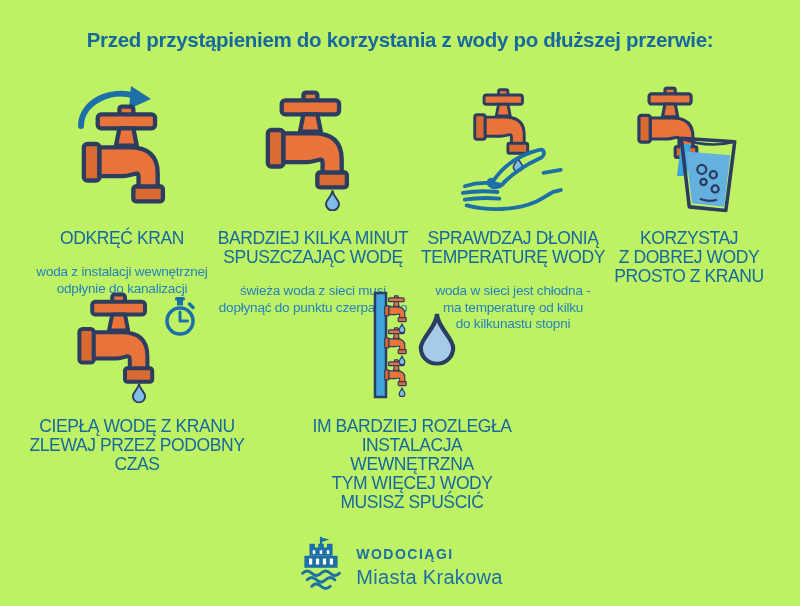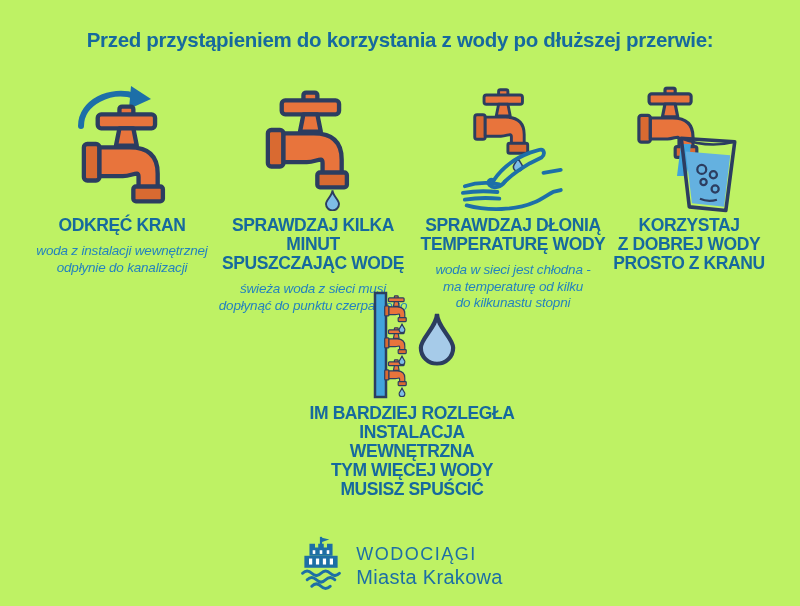--- a/index.html
+++ b/index.html
@@ -11,34 +11,34 @@
     position:absolute;top:28px;left:0;width:100%;text-align:center;
     font-size:20.5px;font-weight:bold;color:#16699E;letter-spacing:-0.3px;
   }
   .col{position:absolute;top:86px;text-align:center;}
   .col2{position:absolute;top:292px;text-align:center;}
   .icon-box{height:128px;display:flex;align-items:flex-start;justify-content:center;}
   .icon-box2{height:110px;display:flex;align-items:flex-start;justify-content:center;}
   .icon-wrap{position:relative;}
   .icon-wrap > svg,.icon-wrap > .stream{position:absolute;overflow:visible;}
   .step-title{
-    font-size:17.5px;font-weight:bold;color:#16699E;line-height:19px;
-    white-space:pre-line;letter-spacing:-0.4px;margin-top:2px;
+    font-size:17.5px;font-weight:normal;color:#16699E;line-height:19px;
+    white-space:pre-line;letter-spacing:-0.4px;margin-top:15px;
   }
   .step-sub{
     font-size:13.5px;color:#2482BE;line-height:16.5px;
-    white-space:pre-line;letter-spacing:-0.2px;margin-top:8px;font-style:italic;
+    white-space:pre-line;letter-spacing:-0.2px;margin-top:16px;
   }
   .stream{background:#41A4DC;}
   .footer{
     position:absolute;top:536px;left:0;width:100%;
     display:flex;justify-content:center;align-items:center;gap:11px;
   }
   .logo-text{text-align:left;color:#1D6FA5;}
-  .logo-name{font-size:18px;font-weight:normal;letter-spacing:1.5px;line-height:24px;}
+  .logo-name{font-size:14px;font-weight:bold;letter-spacing:1.5px;line-height:24px;}
   .logo-sub{font-size:20px;letter-spacing:0.3px;line-height:22px;text-align:center;}
 </style>
 </head>
 <body>
 
 <svg width="0" height="0" style="position:absolute" aria-hidden="true">
   <defs>
     <symbol id="sym-faucet" viewBox="0 0 110 122">
       <g stroke="#2C3D60" stroke-width="5" stroke-linejoin="round">
         <rect x="44" y="3" width="16" height="13" rx="3" fill="#E8743C"></rect>
@@ -80,21 +80,21 @@
     <div class="icon-box">
       <div class="icon-wrap" style="width:140px;height:128px;">
         <svg style="left:22px;top:4px;" width="96" height="106" viewBox="0 0 110 122">
             <use href="#sym-faucet"></use>
           </svg>
         <svg style="left:81px;top:103px;" width="17" height="22" viewBox="0 0 26 34">
             <use href="#sym-drop" fill="#7EBDE6" stroke="#2C3D60" stroke-width="3"></use>
           </svg>
       </div>
     </div>
-    <div class="step-title">SPRAWDZAJ KILKA MINUT
+    <div class="step-title">BARDZIEJ KILKA MINUT
 SPUSZCZAJĄC WODĘ</div>
     <div class="step-sub">świeża woda z sieci musi
 dopłynąć do punktu czerpalnego</div>
   </div>
 
   <div class="col" style="left:603px;width:172px;">
     <div class="icon-box">
       <div class="icon-wrap" style="width:120px;height:128px;">
         <svg style="left:8px;top:0;" width="70" height="78" viewBox="0 0 110 122">
             <use href="#sym-faucet"></use>
@@ -142,20 +142,42 @@
         </svg>
       </div>
     </div>
     <div class="step-title">SPRAWDZAJ DŁONIĄ
 TEMPERATURĘ WODY</div>
     <div class="step-sub">woda w sieci jest chłodna -
 ma temperaturę od kilku
 do kilkunastu stopni</div>
   </div>
 
+  <div class="col2" style="left:28px;width:218px;">
+    <div class="icon-box2">
+      <div class="icon-wrap" style="width:180px;height:110px;">
+        <svg style="left:30px;top:0;" width="88" height="98" viewBox="0 0 110 122">
+            <use href="#sym-faucet"></use>
+          </svg>
+        <svg style="left:84px;top:90px;" width="16" height="21" viewBox="0 0 26 34">
+            <use href="#sym-drop" fill="#7EBDE6" stroke="#2C3D60" stroke-width="3"></use>
+          </svg>
+        <svg style="left:116px;top:4px;" width="34" height="42" viewBox="0 0 34 42">
+          <rect x="12" y="1" width="10" height="3.5" rx="1.5" fill="#1D6FA8"></rect>
+          <rect x="14" y="3.5" width="6" height="6" fill="#1D6FA8"></rect>
+          <line x1="26.5" y1="8" x2="30" y2="11.5" stroke="#1D6FA8" stroke-width="3.5" stroke-linecap="round"></line>
+          <circle cx="17" cy="25" r="13" fill="none" stroke="#1D6FA8" stroke-width="3.5"></circle>
+          <path d="M17,25 L17,16 M17,25 L24.5,25" stroke="#1D6FA8" stroke-width="3" fill="none" stroke-linecap="round"></path>
+        </svg>
+      </div>
+    </div>
+    <div class="step-title">CIEPŁĄ WODĘ Z KRANU
+ZLEWAJ PRZEZ PODOBNY
+CZAS</div>
+  </div>
 
   <div class="col2" style="left:300px;width:224px;">
     <div class="icon-box2">
       <div class="icon-wrap" style="width:160px;height:110px;">
         <svg style="left:40px;top:0;" width="18" height="106" viewBox="0 0 18 106">
           <rect x="3" y="1" width="11" height="104" fill="#41A4DC" stroke="#2C3D60" stroke-width="2.5"></rect>
         </svg>
         <svg style="left:52px;top:3px;" width="26" height="29" viewBox="0 0 110 122">
             <use href="#sym-faucet"></use>
           </svg>

